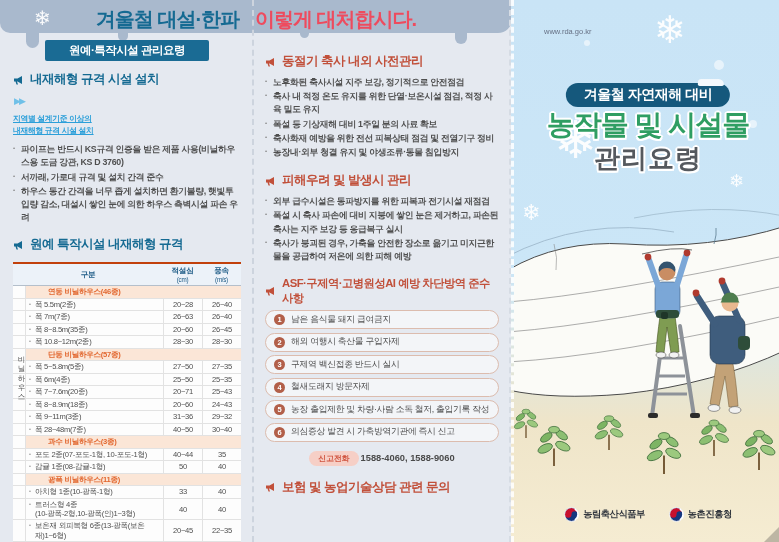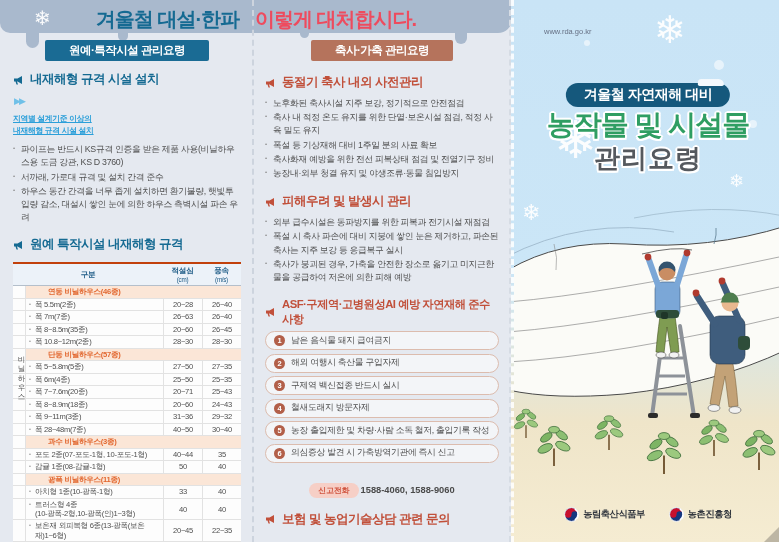--- a/index.html
+++ b/index.html
@@ -24,21 +24,21 @@
   .fold{position:absolute;top:0;bottom:0;border-left:2px dashed #cdd4de;}
   .fold1{left:252px;}
   .fold2{left:509px;border-left:2px dashed #d6dce4;}
 
   
   .pill{margin:0 auto;width:fit-content;padding:3px 24px;border-radius:2px;
         color:#fff;font-size:11.5px;font-weight:bold;letter-spacing:-0.5px;white-space:nowrap;}
   .sec-title{display:flex;align-items:center;gap:5px;font-weight:bold;letter-spacing:-0.5px;}
   .sec-title svg{flex:none;}
   .bullets{list-style:none;margin:6px 0 0 0;padding:0;font-size:8.8px;color:#4f4f4f;line-height:1.5;letter-spacing:-0.3px;}
-  .bullets li{position:relative;padding-left:8px;margin-top:1px;}
+  .bullets li{position:relative;padding-left:8px;margin-top:1px;font-weight:bold;}
   .bullets li::before{content:"•";position:absolute;left:0;top:1px;font-size:6px;color:#8a8a8a;}
 
   
   .left-panel{position:absolute;left:13px;top:40px;width:228px;}
   .left-panel .pill{background:#1a6b94;}
   .lp-s1{margin-top:10px;display:flex;align-items:flex-start;gap:6px;flex-direction:column;}
   .lp-s1 .sec-title{color:#156a92;font-size:12.5px;}
   .arrows{color:#6fc0e8;font-size:9px;letter-spacing:-2px;margin:2px 0 0 1px;}
   .note{color:#2b9fd9;font-size:7.8px;font-weight:bold;line-height:1.55;
         text-decoration:underline;letter-spacing:-0.3px;margin-top:1px;}
@@ -70,21 +70,21 @@
   .mid-panel{position:absolute;left:265px;top:40px;width:234px;}
   .mid-panel .pill{background:#b5735c;}
   .mid-panel .sec-title{color:#c1503a;font-size:12.5px;margin-top:13px;}
   .mid-panel .sec-title.small{font-size:11.3px;}
   .bio-list{margin-top:4px;}
   .bio{display:flex;align-items:center;gap:6px;border:1px solid #dcbcae;border-radius:11px;
        background:rgba(255,255,255,.55);padding:2.5px 8px;margin-top:3.5px;
        font-size:8.8px;color:#4f4f4f;letter-spacing:-0.3px;}
   .bio .num{flex:none;width:11px;height:11px;border-radius:50%;background:#b25f49;color:#fff;
             font-size:7.5px;font-weight:bold;display:flex;align-items:center;justify-content:center;}
-  .report-line{margin-top:20px;display:flex;align-items:center;justify-content:center;gap:2px;}
+  .report-line{margin-top:9px;display:flex;align-items:center;justify-content:center;gap:2px;}
   .report-badge{background:#f6cfc6;color:#d05540;font-size:7.8px;font-weight:bold;
                 padding:2px 9px;border-radius:9px;}
   .report-phones{font-size:9.3px;font-weight:bold;color:#4a4a4a;}
 
   
   .right-panel{position:absolute;left:511px;top:0;width:268px;height:542px;
     background:linear-gradient(180deg,#c9e4f6 0%,#cbe6f7 50%,#dfe6dd 66%,#efe5c9 78%,#f5ecd2 100%);
     border-left:3px dashed rgba(255,255,255,.85);}
   .r-url{position:absolute;left:30px;top:27px;font-size:7.5px;color:#667084;}
   .r-badge{position:absolute;top:83px;left:50%;transform:translateX(-50%);
@@ -306,21 +306,20 @@
             <div class="c-wind"></div>
           </div>
 
         </div>
       <div class="side-label">비닐하우스</div>
     </div>
 
   </div>
 
   <div class="mid-panel">
-    <div class="pill">축사·가축 관리요령</div>
 
     <div class="sec-title">
       <svg width="12" height="12" viewBox="0 0 24 24" fill="#c1503a">
           <path d="M2 9v6h3l2 6h3l-2-6h1l9 5V4l-9 5H2z"></path>
         </svg>
       <span>동절기 축사 내외 사전관리</span>
     </div>
     <ul class="bullets">
 
     <li>노후화된 축사시설 지주 보강, 정기적으로 안전점검</li>
@@ -340,21 +339,21 @@
 
         <li>외부 급수시설은 동파방지를 위한 피복과 전기시설 재점검</li>
         <li>폭설 시 축사 파손에 대비 지붕에 쌓인 눈은 제거하고, 파손된 축사는 지주 보강 등 응급복구 실시</li>
         <li>축사가 붕괴된 경우, 가축을 안전한 장소로 옮기고 미지근한 물을 공급하여 저온에 의한 피해 예방</li>
       </ul>
 
     <div class="sec-title small">
       <svg width="12" height="12" viewBox="0 0 24 24" fill="#c1503a">
           <path d="M2 9v6h3l2 6h3l-2-6h1l9 5V4l-9 5H2z"></path>
         </svg>
-      <span>ASF·구제역·고병원성AI 예방 자연재해 준수사항</span>
+      <span>ASF·구제역·고병원성AI 예방 차단방역 준수사항</span>
     </div>
     <div class="bio-list">
 
         <div class="bio">
           <span class="num">1</span>
           <span>남은 음식물 돼지 급여금지</span>
         </div>
 
         <div class="bio">
           <span class="num">2</span>

